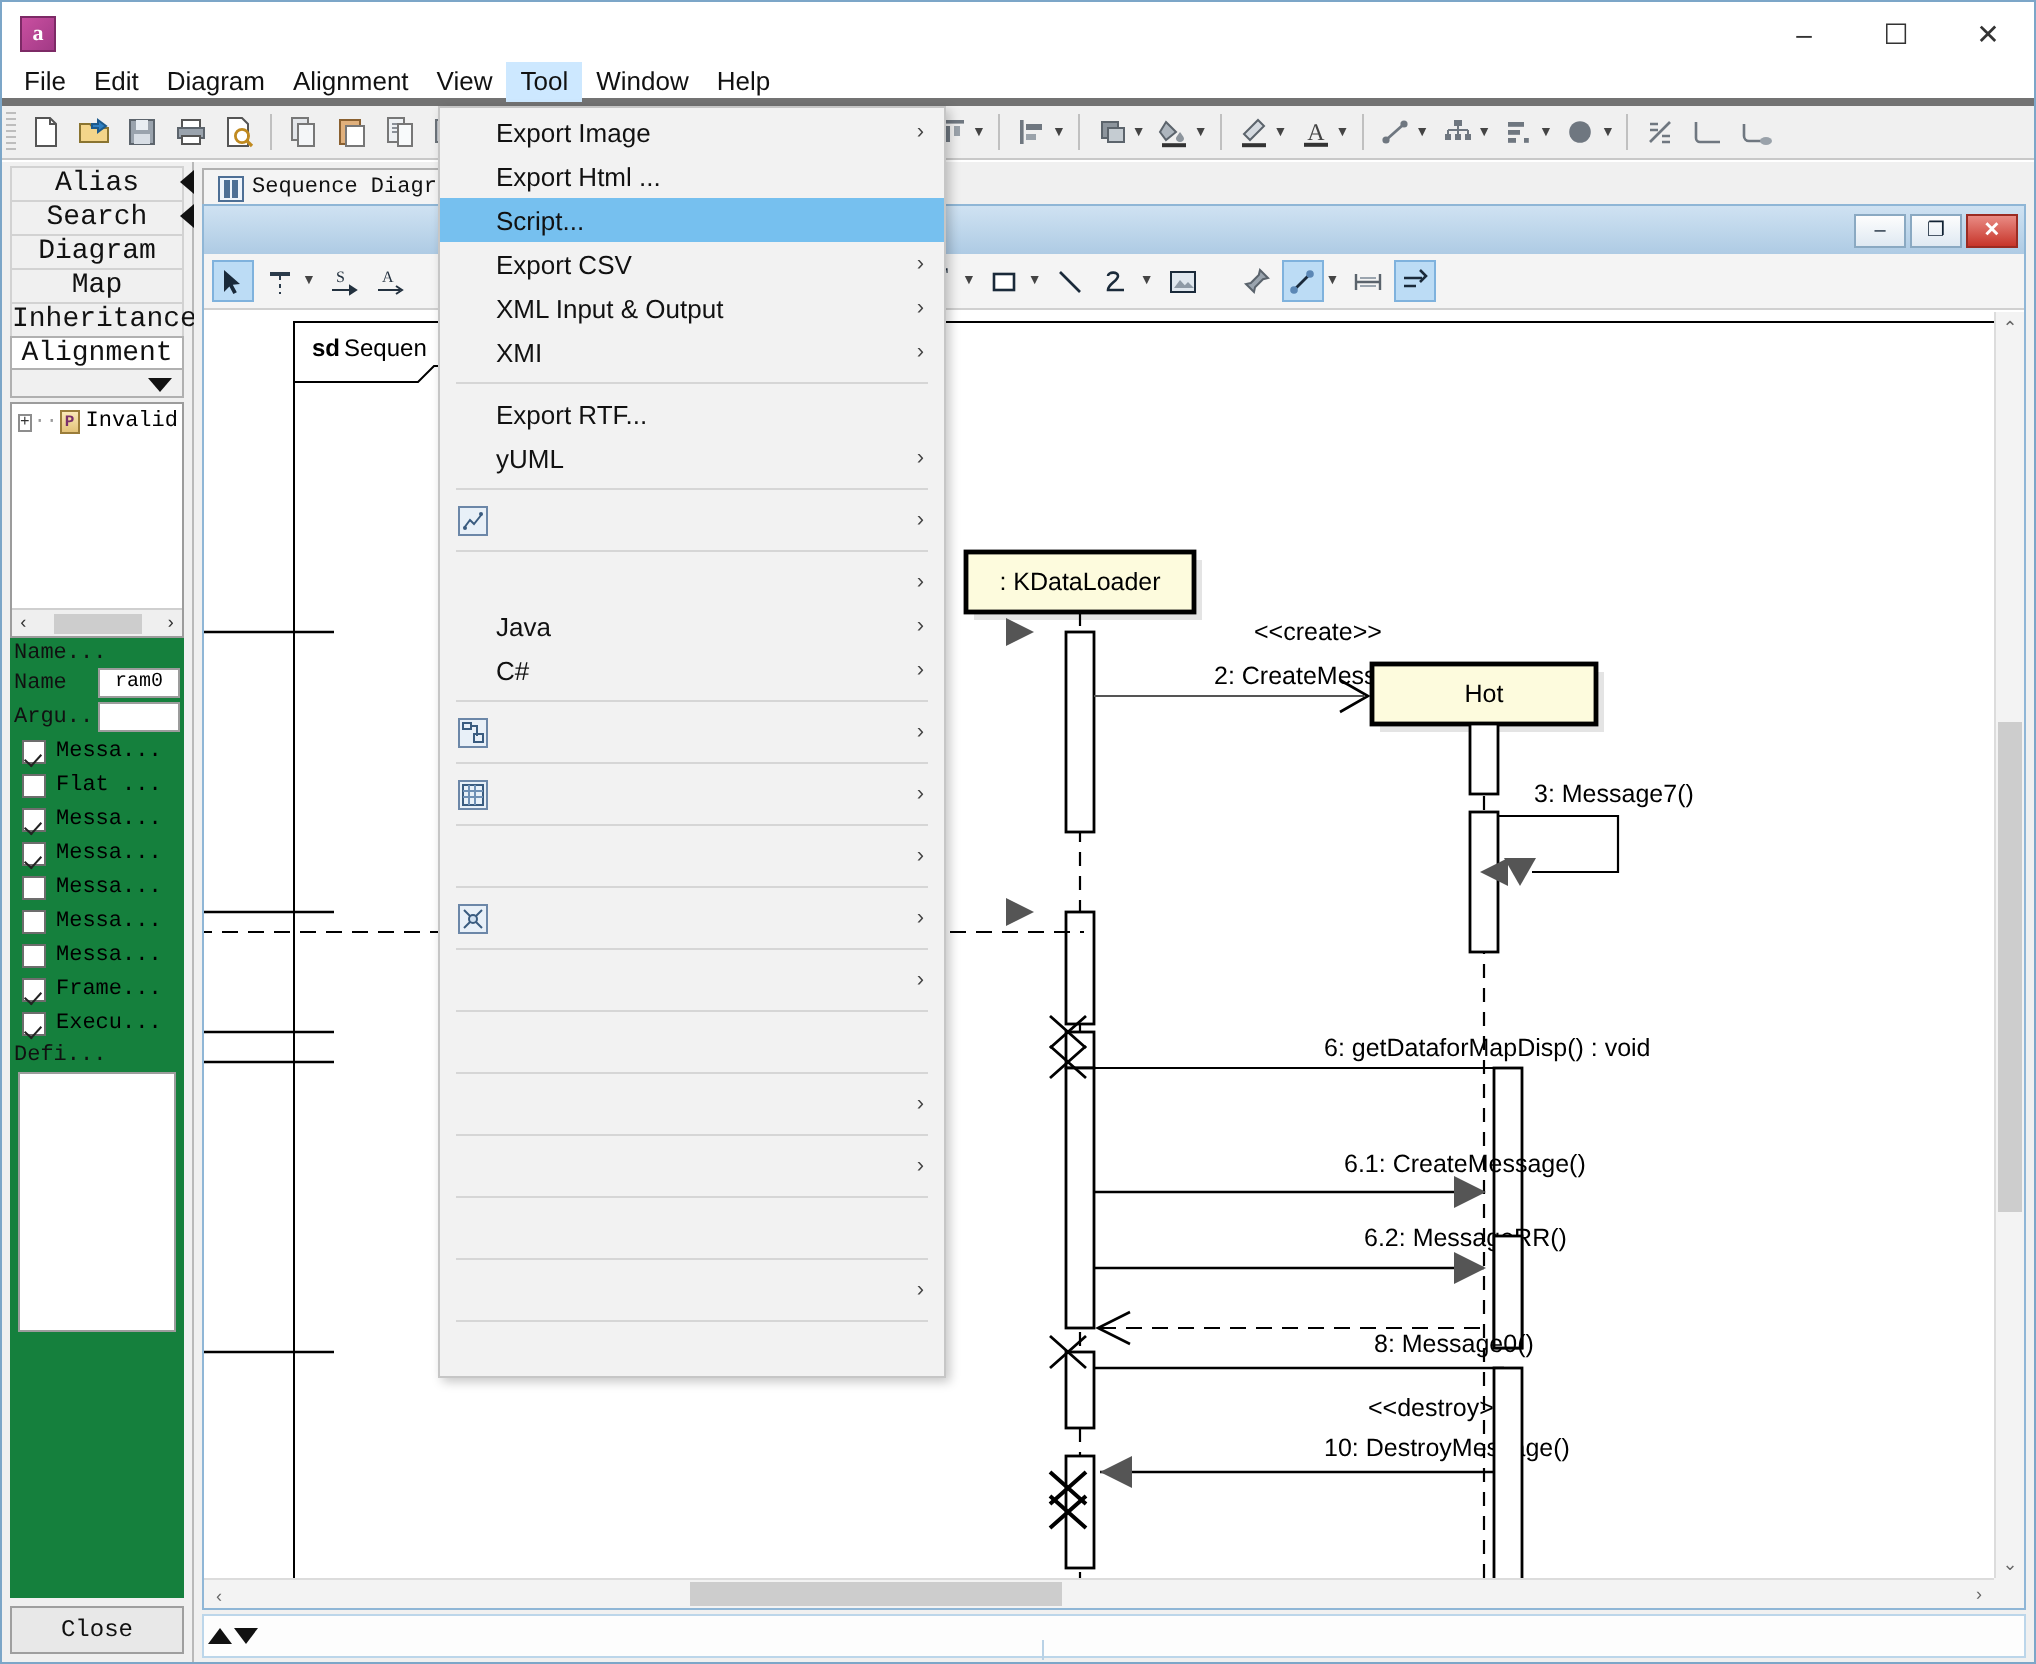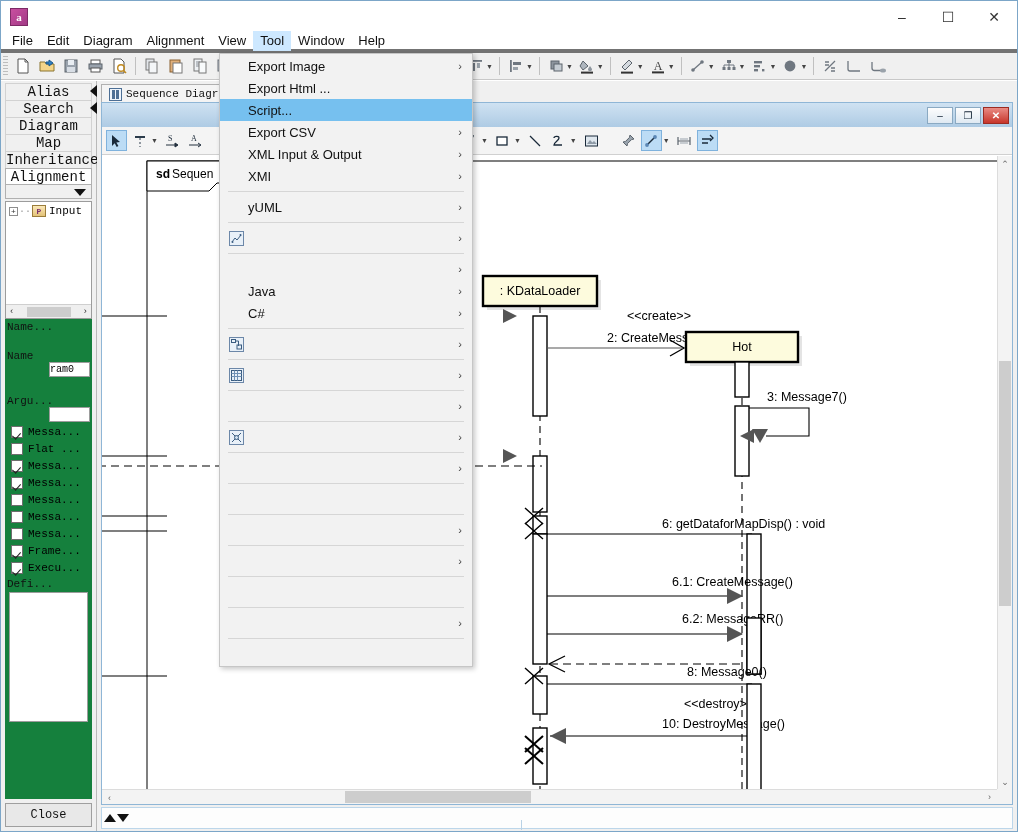--- a/index.html
+++ b/index.html
@@ -130,21 +130,21 @@
   .lp-props {
     flex: 1; margin: 0 4px 0 4px; background: #15803d;
     font-family: "Liberation Mono", monospace; font-size: 11px;
     overflow: hidden;
   }
   .prop-label { padding: 2px 2px 0 2px; color: #111; }
   .prop-row { display: flex; align-items: center; padding: 1px 2px; }
   .prop-row .pl { width: 42px; color: #111; }
   .prop-row .pi {
     flex: 1; height: 15px; background: #fff; border: 1px solid #9c9c9c;
-    font-size: 10px; text-align: left; line-height: 14px; margin-top: 28px;
+    font-size: 10px; text-align: center; line-height: 14px;
   }
   .chk-row { display: flex; align-items: center; padding: 3px 2px 2px 6px; }
   .chk {
     width: 12px; height: 12px; border: 1px solid #6d6d6d; background: #fff;
     margin-right: 5px; position: relative; flex: none;
   }
   .chk.on::after {
     content: ""; position: absolute; left: 2px; top: 4px;
     width: 4px; height: 7px; border: solid #222;
     border-width: 0 1.6px 1.6px 0; transform: rotate(42deg);
@@ -515,21 +515,21 @@
       <div class="lp-tab">Inheritance</div>
       <div class="lp-tab sel">Alignment</div>
     </div>
     <div class="lp-dropzone"></div>
 
     <div class="lp-tree">
       <div class="tree-row">
         <div class="tree-exp">+</div>
         <span class="tree-dots">··</span>
         <div class="tree-pkg">P</div>
-        <span>Input</span>
+        <span>Invalid</span>
       </div>
       <div class="tree-hsb">
         <span style="padding:0 3px">‹</span>
         <div class="thumb"></div>
         <span style="padding:0 3px">›</span>
       </div>
     </div>
 
 
     <div class="lp-props">
@@ -832,20 +832,24 @@
     <div class="dd-item">
       <span class="dd-ico"></span>
       <span class="dd-label">XMI</span>
       <span class="dd-arrow">›</span>
     </div>
 
     <div class="dd-sep"></div>
 
     <div class="dd-item">
       <span class="dd-ico"></span>
+      <span class="dd-label">Export RTF...</span>
+    </div>
+    <div class="dd-item">
+      <span class="dd-ico"></span>
       <span class="dd-label">yUML</span>
       <span class="dd-arrow">›</span>
     </div>
 
     <div class="dd-sep"></div>
 
     <div class="dd-item">
       <span class="dd-ico">
         <span class="glyph">
             <svg width="11" height="11" viewBox="0 0 11 11">

